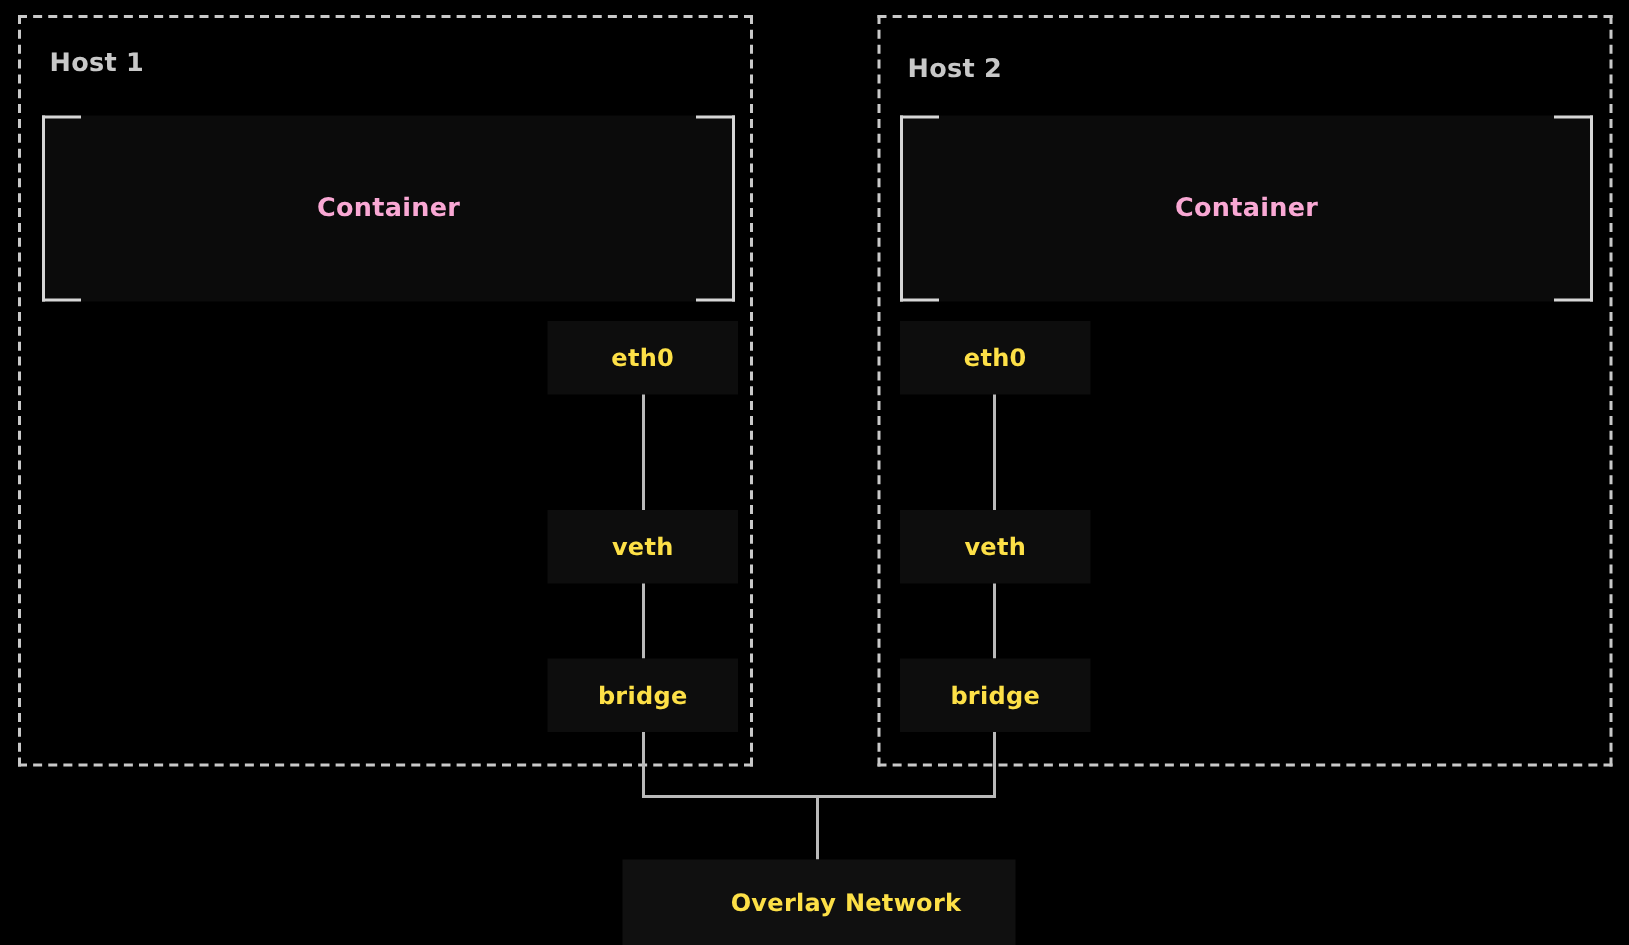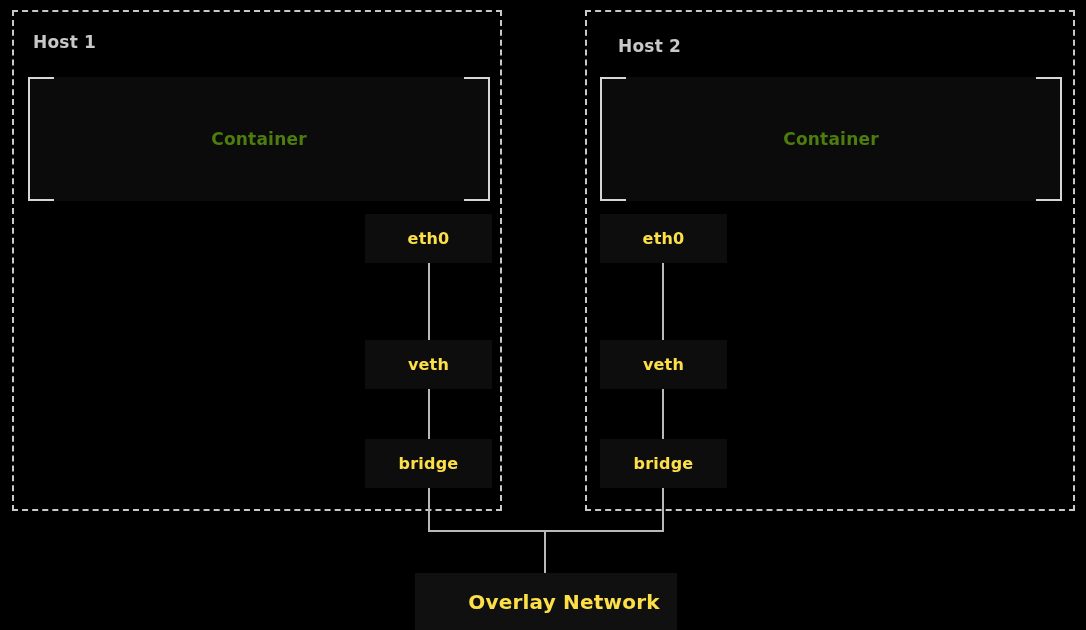--- a/index.html
+++ b/index.html
@@ -60,42 +60,42 @@
   .container-box .bkt-tl { left: 0; top: 0; height: 2px; width: 26px; }
   .container-box .bkt-tr { right: 0; top: 0; height: 2px; width: 26px; }
   .container-box .bkt-bl { left: 0; bottom: 0; height: 2px; width: 26px; }
   .container-box .bkt-br { right: 0; bottom: 0; height: 2px; width: 26px; }
   .container-box .container-label {
     position: absolute;
     left: 0; right: 0;
     top: 50%;
     transform: translateY(-50%);
     text-align: center;
-    color: #4d7c0f;
+    color: #f9a8d4;
     font-size: 17px;
     font-weight: bold;
     letter-spacing: 0.2px;
   }
 
   
   .node-box {
     position: absolute;
     background: #0d0d0d;
     display: flex;
     align-items: center;
     justify-content: center;
     box-sizing: border-box;
     color: #fde047;
     font-size: 16px;
     font-weight: bold;
     letter-spacing: 0.2px;
     white-space: nowrap;
   }
   .node-box.overlay {
-    font-size: 20px;
+    font-size: 16px;
     background: #101010;
     padding-left: 36px;
   }
 
   
   .conn {
     position: absolute;
     background: #b9b9b9;
   }
   .conn.v { width: 2px; }
@@ -123,21 +123,21 @@
 
   <div class="conn v" style="left:428px; top:263px; height:77px;"></div>
 
   <div class="node-box" style="left:365px; top:340px; width:127px; height:49px;">veth</div>
 
   <div class="conn v" style="left:428px; top:389px; height:50px;"></div>
 
   <div class="node-box" style="left:365px; top:439px; width:127px; height:49px;">bridge</div>
 
   <div class="host-group" style="left:585px; top:10px; width:490px; height:501px;"></div>
-  <div class="host-label" style="left:605px; top:36px;margin-left:13px;">Host 2</div>
+  <div class="host-label" style="left:605px; top:36px;">Host 2</div>
 
   <div class="container-box" style="left:600px; top:77px; width:462px; height:124px;">
     <span class="bkt bkt-left"></span>
     <span class="bkt bkt-right"></span>
     <span class="bkt bkt-tl"></span>
     <span class="bkt bkt-tr"></span>
     <span class="bkt bkt-bl"></span>
     <span class="bkt bkt-br"></span>
     <span class="container-label">Container</span>
   </div>

